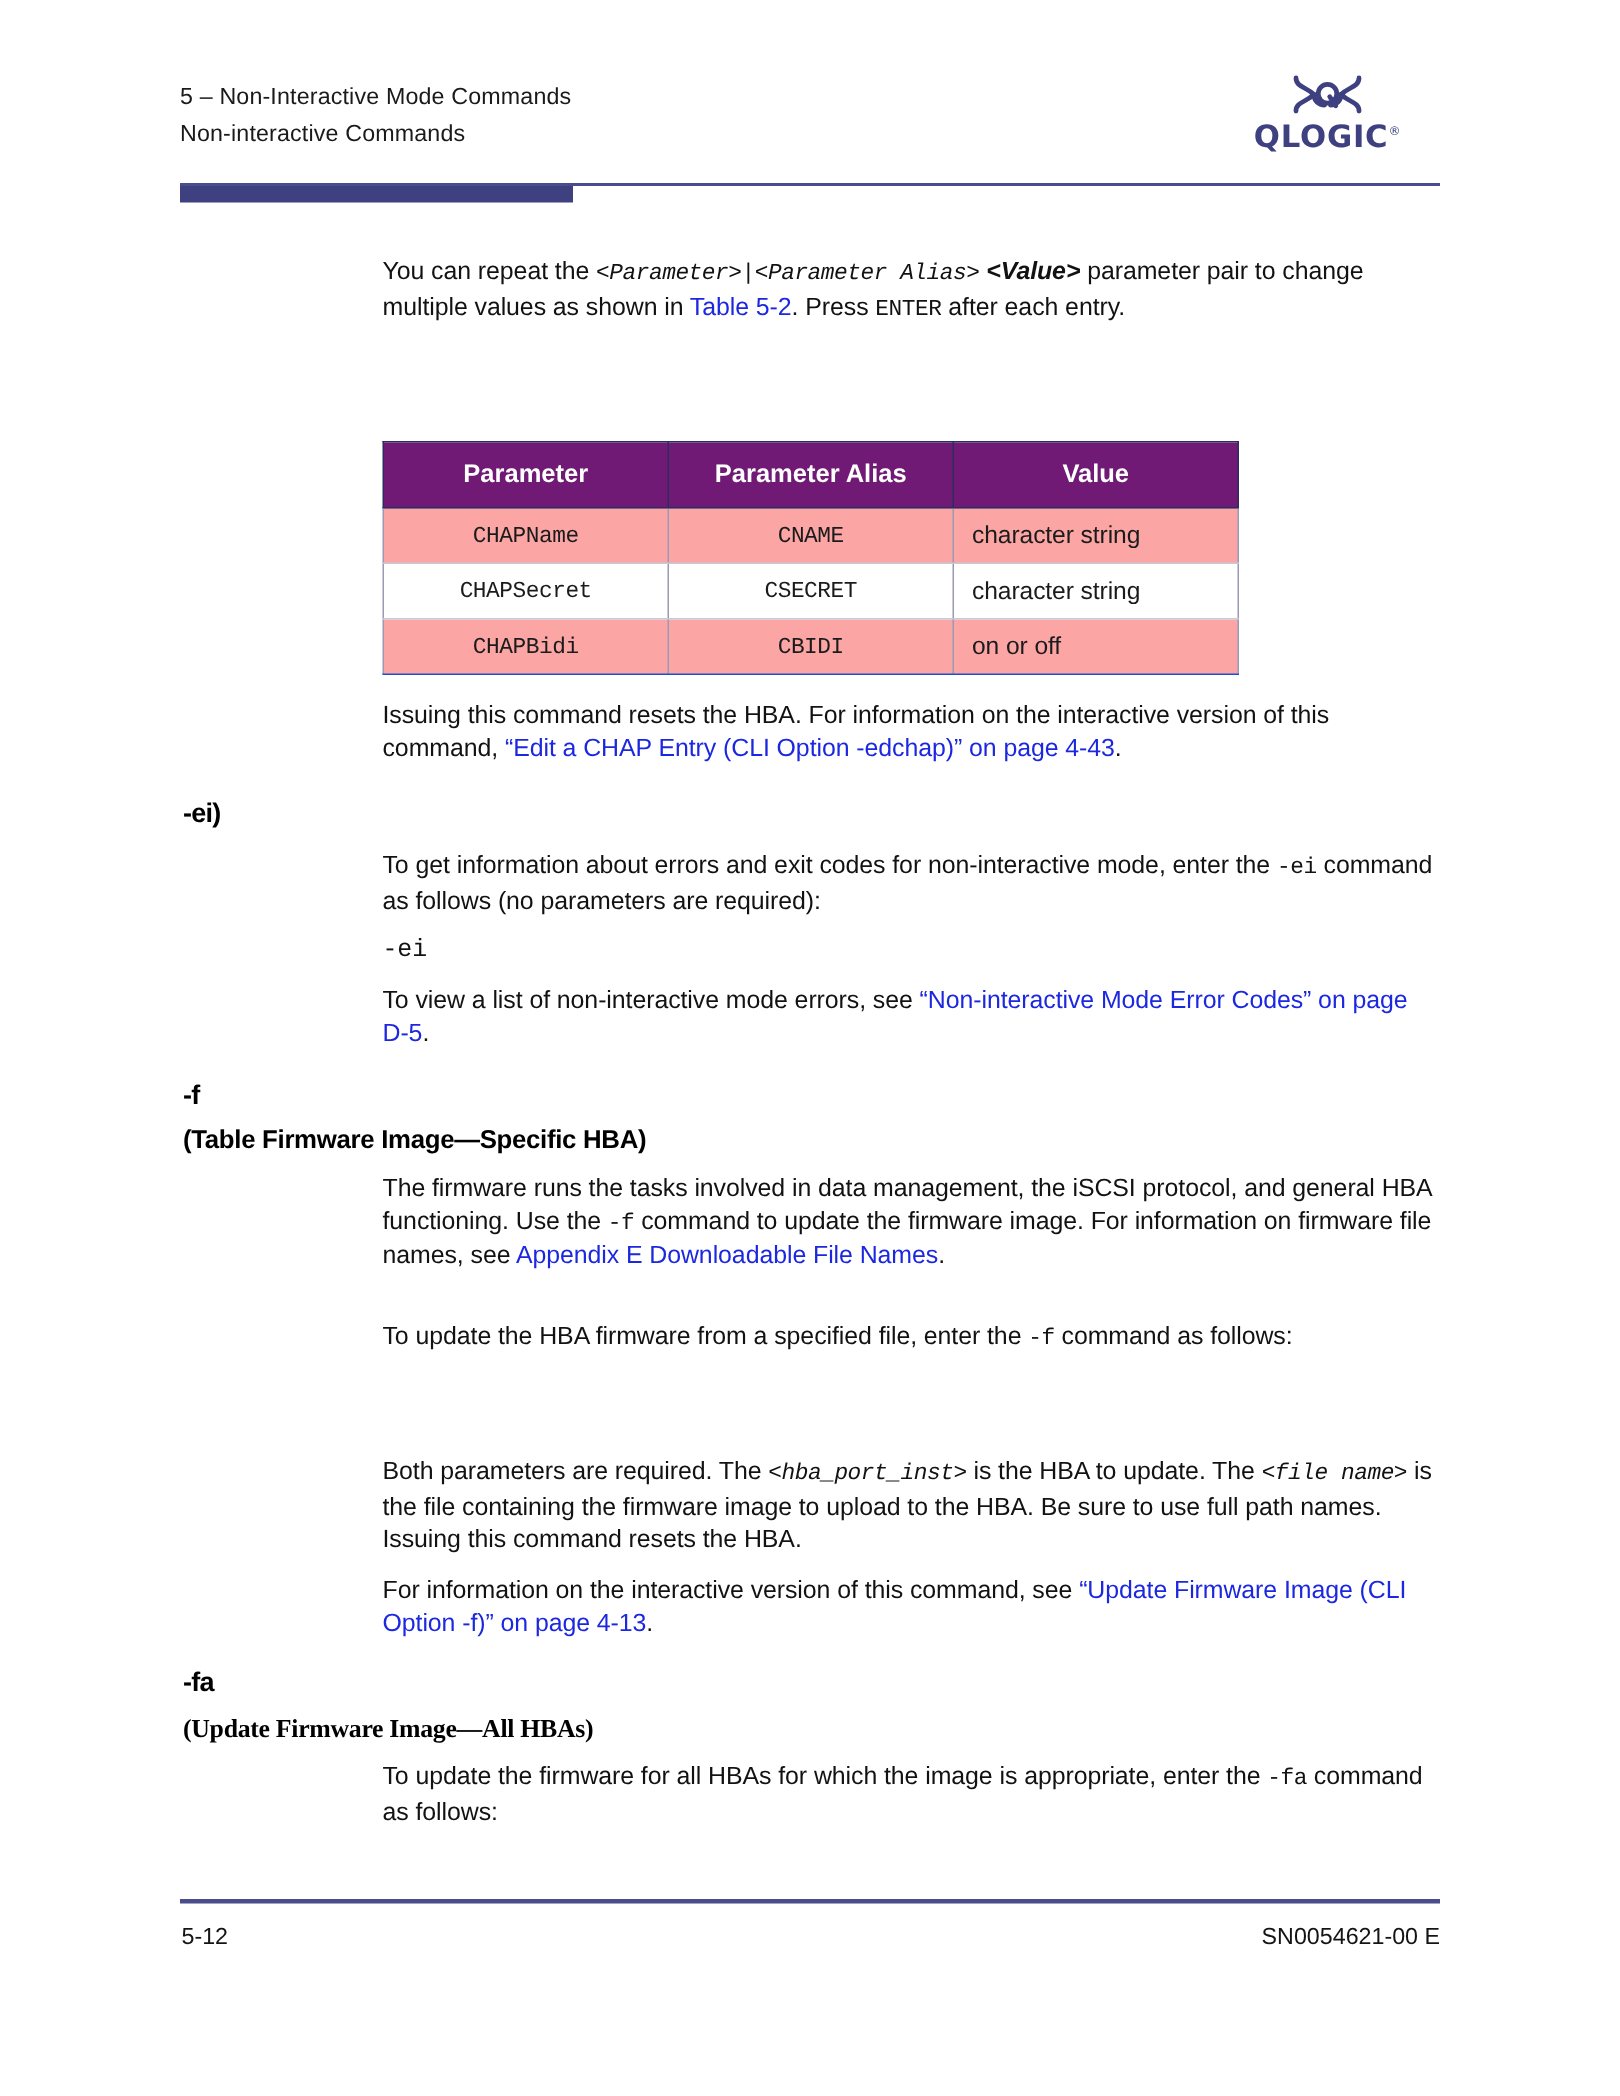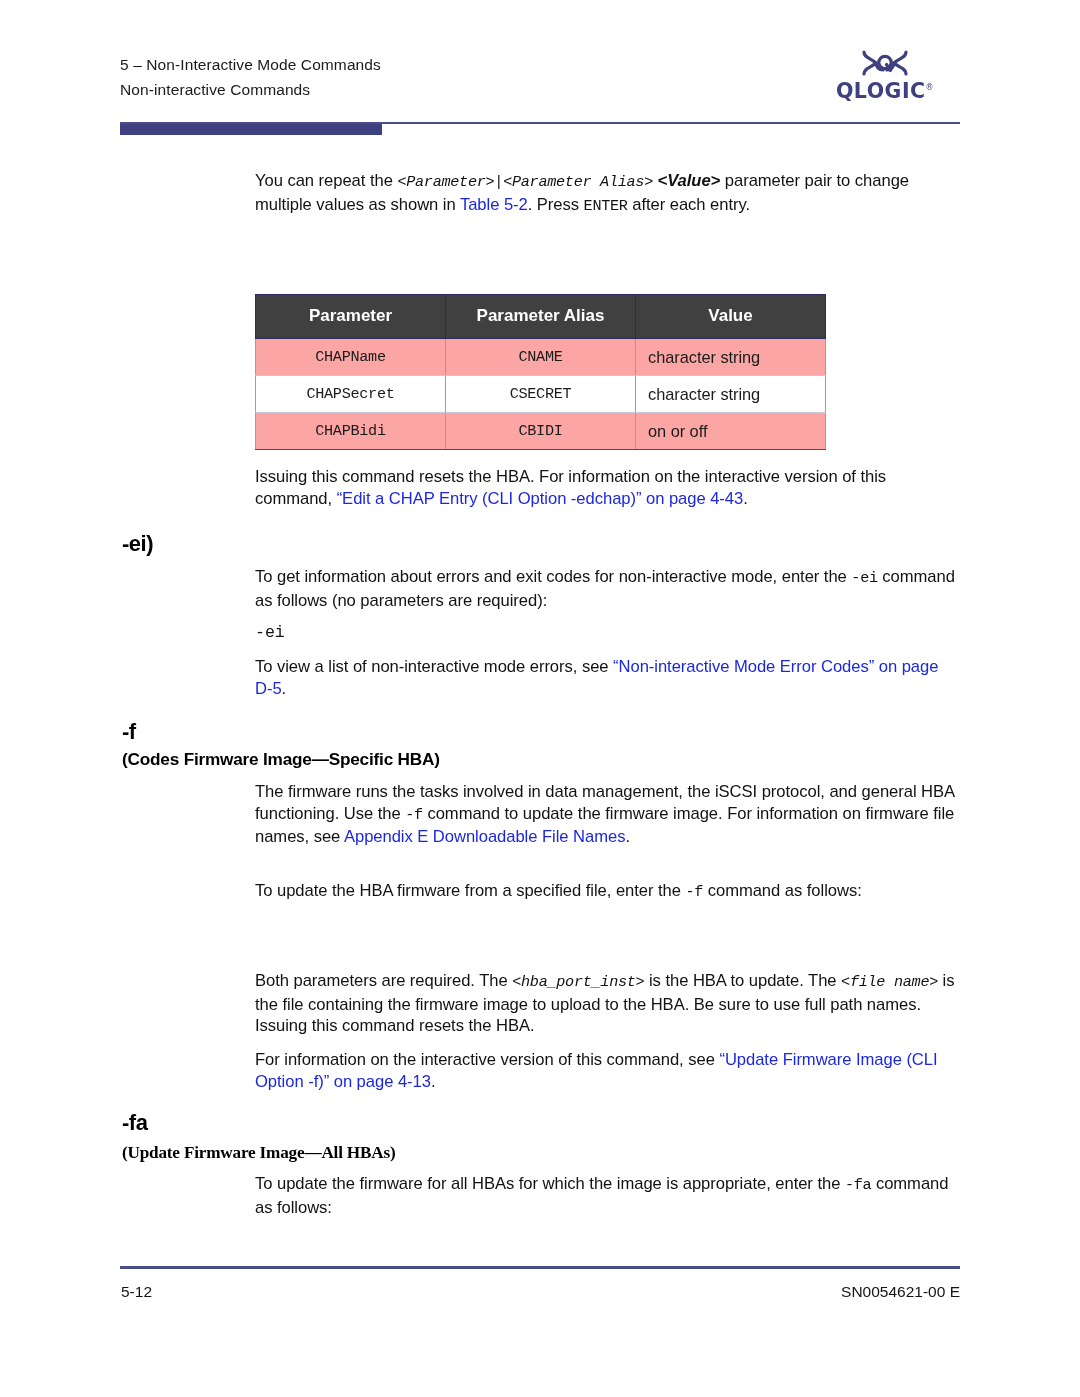--- a/index.html
+++ b/index.html
@@ -135,21 +135,21 @@
   }
   table.chap {
     position: absolute;
     left: 255px;
     top: 294px;
     width: 570px;
     border-collapse: collapse;
     table-layout: fixed;
   }
   table.chap th {
-    background: #404040;
+    background: #701a75;
     color: #ffffff;
     font-size: 17px;
     font-weight: bold;
     padding: 11px 0 12px 0;
     text-align: center;
     border: 1px solid #2b2d60;
   }
   table.chap td {
     border-left: 1px solid #9a9ab4;
     border-right: 1px solid #9a9ab4;
@@ -173,21 +173,21 @@
   table.chap tr.shade td { background: #fca5a5; }
   table.chap tr.plain td { background: #ffffff; }
   .col-a { width: 190px; }
   .col-b { width: 190px; }
   .col-c { width: 190px; }
 
   
   .sect-head {
     position: absolute;
     left: 122px;
-    font-size: 22px;
+    font-size: 18px;
     font-weight: bold;
     color: #000;
     letter-spacing: -0.5px;
     line-height: 1;
   }
   .sect-sub {
     position: absolute;
     left: 122px;
     font-size: 17.2px;
     font-weight: bold;
@@ -296,21 +296,21 @@
 
   <div class="body-col" style="top:622px;">
     <p class="para mono">-ei</p>
   </div>
 
   <div class="body-col" style="top:656px;">
     <p class="para"><span>To view a list of non-interactive mode errors, see </span><a class="link" href="#">“Non-interactive Mode Error Codes” on page D-5</a><span>.</span></p>
   </div>
 
   <div class="sect-head" style="top:721px;">-f</div>
-  <div class="sect-sub" style="top:751px;">(Codes Firmware Image—Specific HBA)</div>
+  <div class="sect-sub" style="top:751px;">(Table Firmware Image—Specific HBA)</div>
 
   <div class="body-col" style="top:781px;">
     <p class="para"><span>The firmware runs the tasks involved in data management, the iSCSI protocol, and general HBA functioning. Use the </span><span class="mono">-f</span><span> command to update the firmware image. For information on firmware file names, see </span><a class="link" href="#">Appendix E Downloadable File Names</a><span>.</span></p>
   </div>
 
   <div class="body-col" style="top:880px;">
     <p class="para"><span>To update the HBA firmware from a specified file, enter the </span><span class="mono">-f</span><span> command as follows:</span></p>
   </div>
 
 

